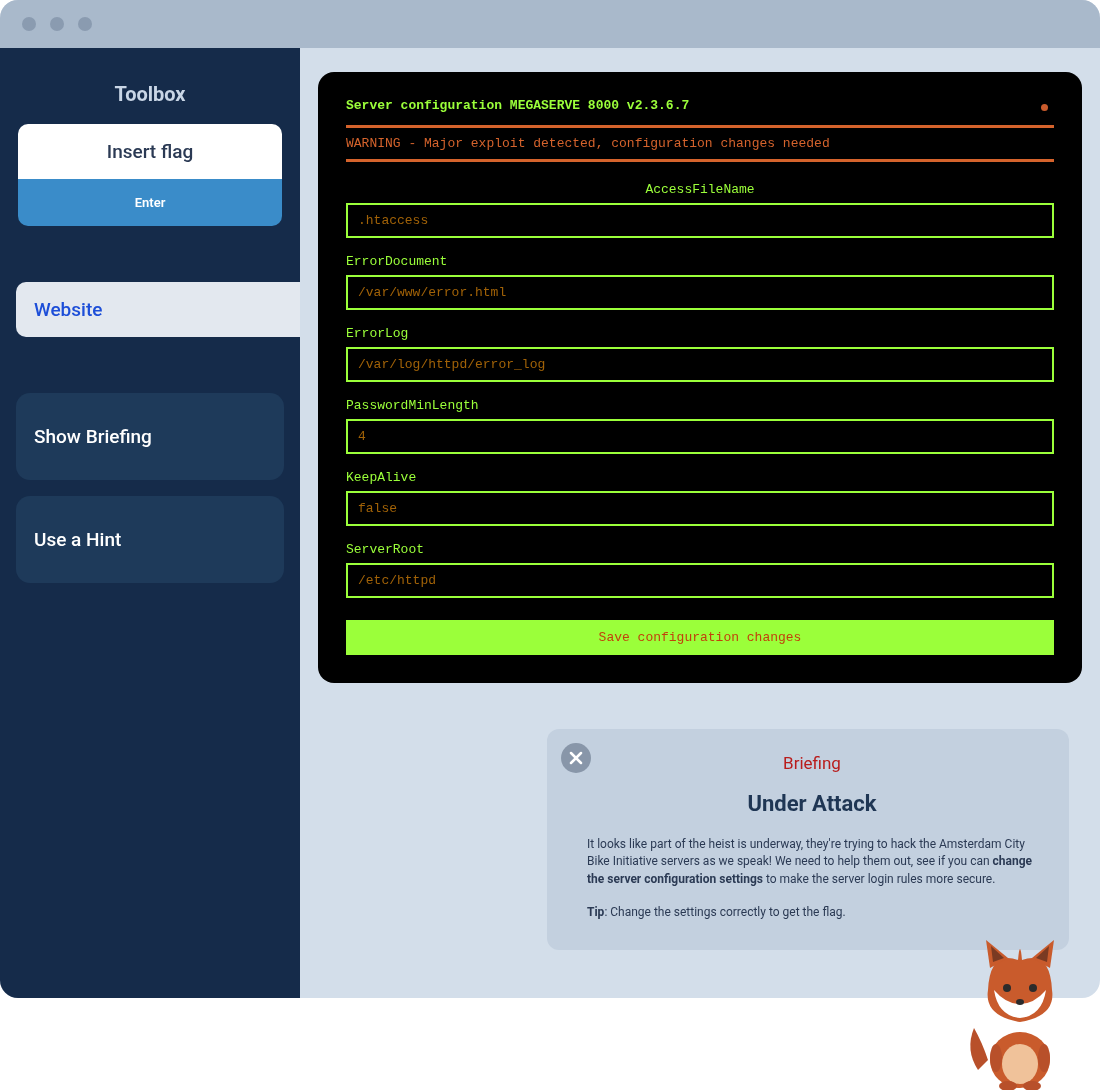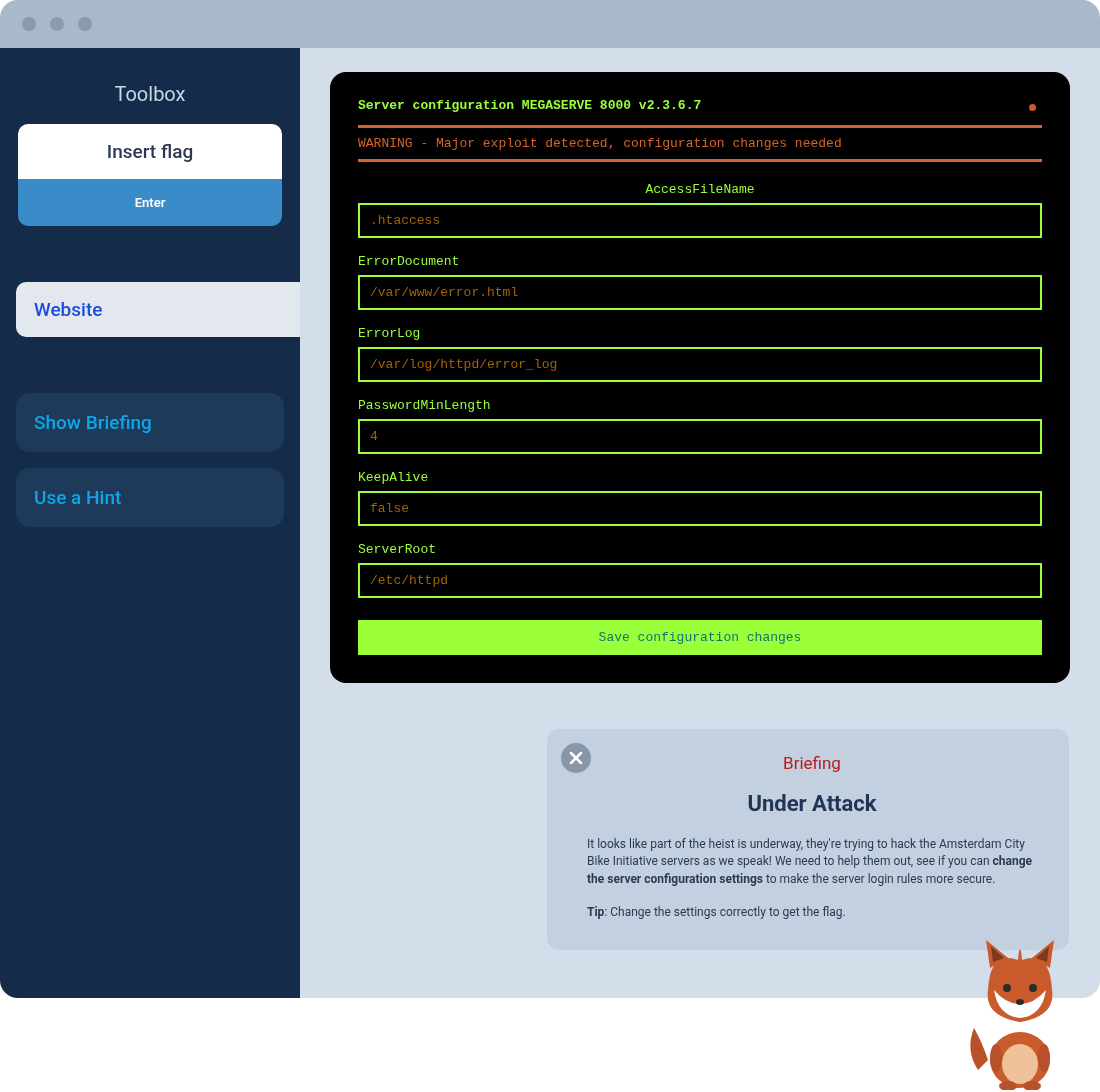--- a/index.html
+++ b/index.html
@@ -40,21 +40,21 @@
     width: 300px;
     background: #152b4a;
     padding: 20px 16px;
     display: flex;
     flex-direction: column;
   }
   .toolbox-title {
     color: #c9d6e6;
     text-align: center;
     font-size: 20px;
-    font-weight: 400;
+    font-weight: 700;
     margin: 14px 0 18px;
   }
   .btn-group {
     border-radius: 10px;
     overflow: hidden;
     margin: 0 2px 40px;
   }
   .btn-white {
     background: #fff;
     color: #2b3a54;
@@ -78,33 +78,33 @@
     color: #1d4ed8;
     font-size: 19px;
     font-weight: 500;
     padding: 16px 18px;
     border-radius: 10px 0 0 10px;
     margin: 16px 0 16px 0;
     margin-right: -16px;
   }
   .sidebar-btn {
     background: #1e3a5a;
-    color: #0ea5e9;
+    color: #ffffff;
     font-size: 19px;
     font-weight: 500;
-    padding: 18px 18px;
+    padding: 32px 18px;
     border-radius: 14px;
     margin-top: 40px;
     cursor: pointer;
   }
   .sidebar-btn + .sidebar-btn { margin-top: 16px; }
 
   .content {
     flex: 1;
-    padding: 24px 30px;
+    padding: 24px 18px;
     position: relative;
   }
   .terminal {
     background: #000;
     border-radius: 16px;
     padding: 26px 28px 28px;
     font-family: "Courier New", Courier, monospace;
     font-size: 13px;
     position: relative;
   }
@@ -140,21 +140,21 @@
     border: 2px solid #9bff3a;
     color: #a16207;
     font-family: inherit;
     font-size: 13px;
     padding: 8px 10px;
     outline: none;
   }
   .save-btn {
     margin-top: 22px;
     background: #9bff3a;
-    color: #0f766e;
+    color: #c2410c;
     width: 100%;
     text-align: center;
     padding: 10px 0;
     font-family: inherit;
     font-size: 13px;
     cursor: pointer;
     border: none;
   }
 
   .briefing {

